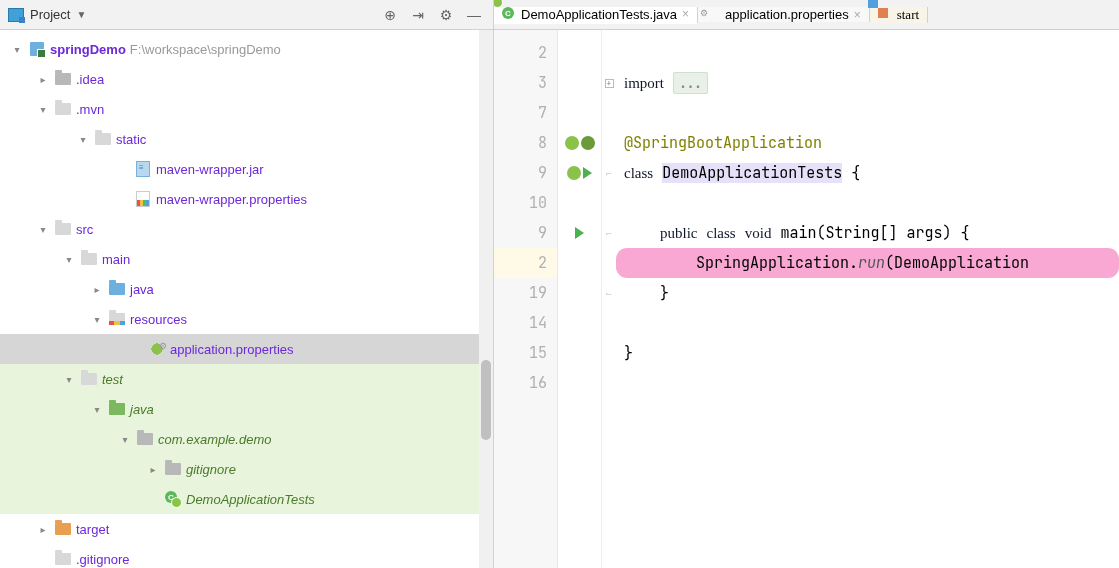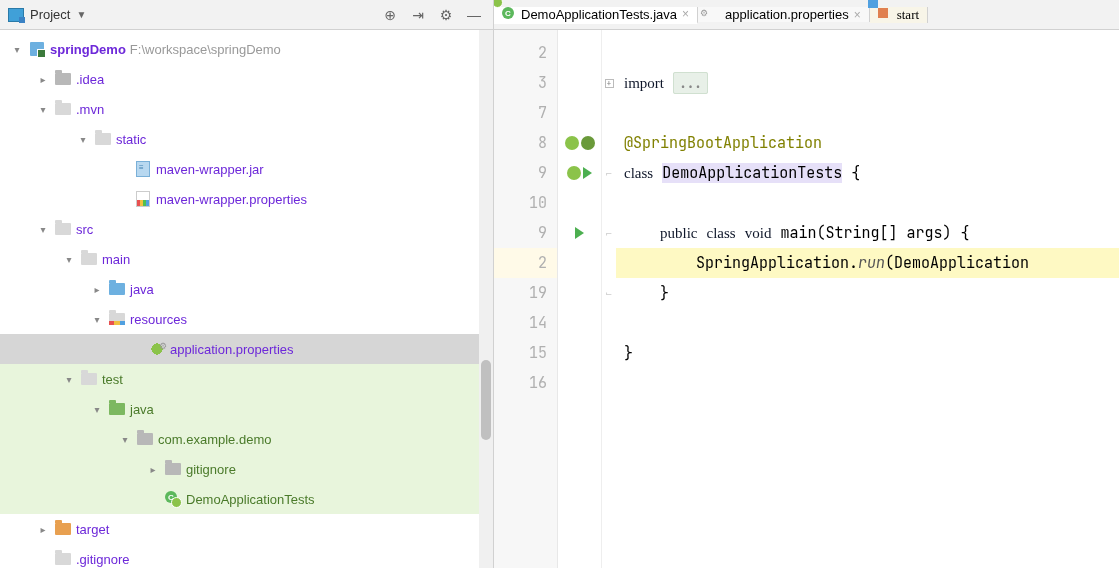--- a/index.html
+++ b/index.html
@@ -22,21 +22,21 @@
     
     .tree-row { height: 30px; display: flex; align-items: center; gap: 4px; padding-right: 14px; cursor: pointer; }
     .tree-row.selected { background: #d6d6d6; }
     .tree-row.green-bg { background: #e8f5dc; }
     .chevron { width: 14px; display: inline-flex; justify-content: center; color: #888; font-size: 10px; user-select: none; }
     .chevron.blank { visibility: hidden; }
     .node-icon { width: 18px; height: 16px; display: inline-flex; align-items: center; justify-content: center; }
     .node-label { color: #6d28d9; white-space: nowrap; }
     .node-label.bold { font-weight: bold; }
     .node-path { color: #999; }
-    .node-label.green-text { color: #4a7a2a; }
+    .node-label.green-text { color: #4a7a2a; font-style: italic; }
     
     
     .folder { width: 16px; height: 12px; background: #d8d8d8; border-radius: 1px; position: relative; }
     .folder::before { content: ''; position: absolute; top: -3px; left: 0; width: 7px; height: 3px; background: #d8d8d8; border-radius: 1px 1px 0 0; }
     .folder.darker { background: #b8b8b8; }
     .folder.darker::before { background: #b8b8b8; }
     .folder.blue { background: #6db0e0; }
     .folder.blue::before { background: #6db0e0; }
     .folder.orange { background: #e8a050; }
     .folder.orange::before { background: #e8a050; }
@@ -76,21 +76,21 @@
     .gutter-icon-row { height: 30px; display: flex; align-items: center; justify-content: center; gap: 2px; }
     .run-tri { width: 0; height: 0; border-left: 9px solid #4caf50; border-top: 6px solid transparent; border-bottom: 6px solid transparent; }
     .spring-mini { width: 14px; height: 14px; background: #8bc34a; border-radius: 50%; position: relative; }
     .spring-mini2 { width: 14px; height: 14px; background: #6a9a3a; border-radius: 50%; }
     .fold-strip { width: 14px; background: #fff; padding-top: 8px; }
     .fold-mark { height: 30px; display: flex; align-items: center; justify-content: center; color: #ccc; font-size: 10px; }
     .fold-box { width: 9px; height: 9px; border: 1px solid #bbb; font-size: 8px; line-height: 7px; text-align: center; color: #888; }
     
     .code { flex: 1; padding-top: 8px; overflow: hidden; }
     .code-line { height: 30px; line-height: 30px; padding-left: 8px; white-space: pre; }
-    .code-line.current { background: #fef9c3; }
+    .code-line.current { background: #f9a8d4; border-radius: 11px; }
     .kw { color: #0f172a; font-weight: 500; font-family: Liberation Serif, serif; }
     .anno { color: #808000; }
     .cls-ref { background: #e6e0f8; }
     .folded { background: #e8f0e8; border: 1px solid #d0e0d0; border-radius: 2px; padding: 0 3px; color: #888; }
     .method-call { font-style: italic; color: #555; }
   </style>
 </head>
 <body>
 
 <div class="container">

